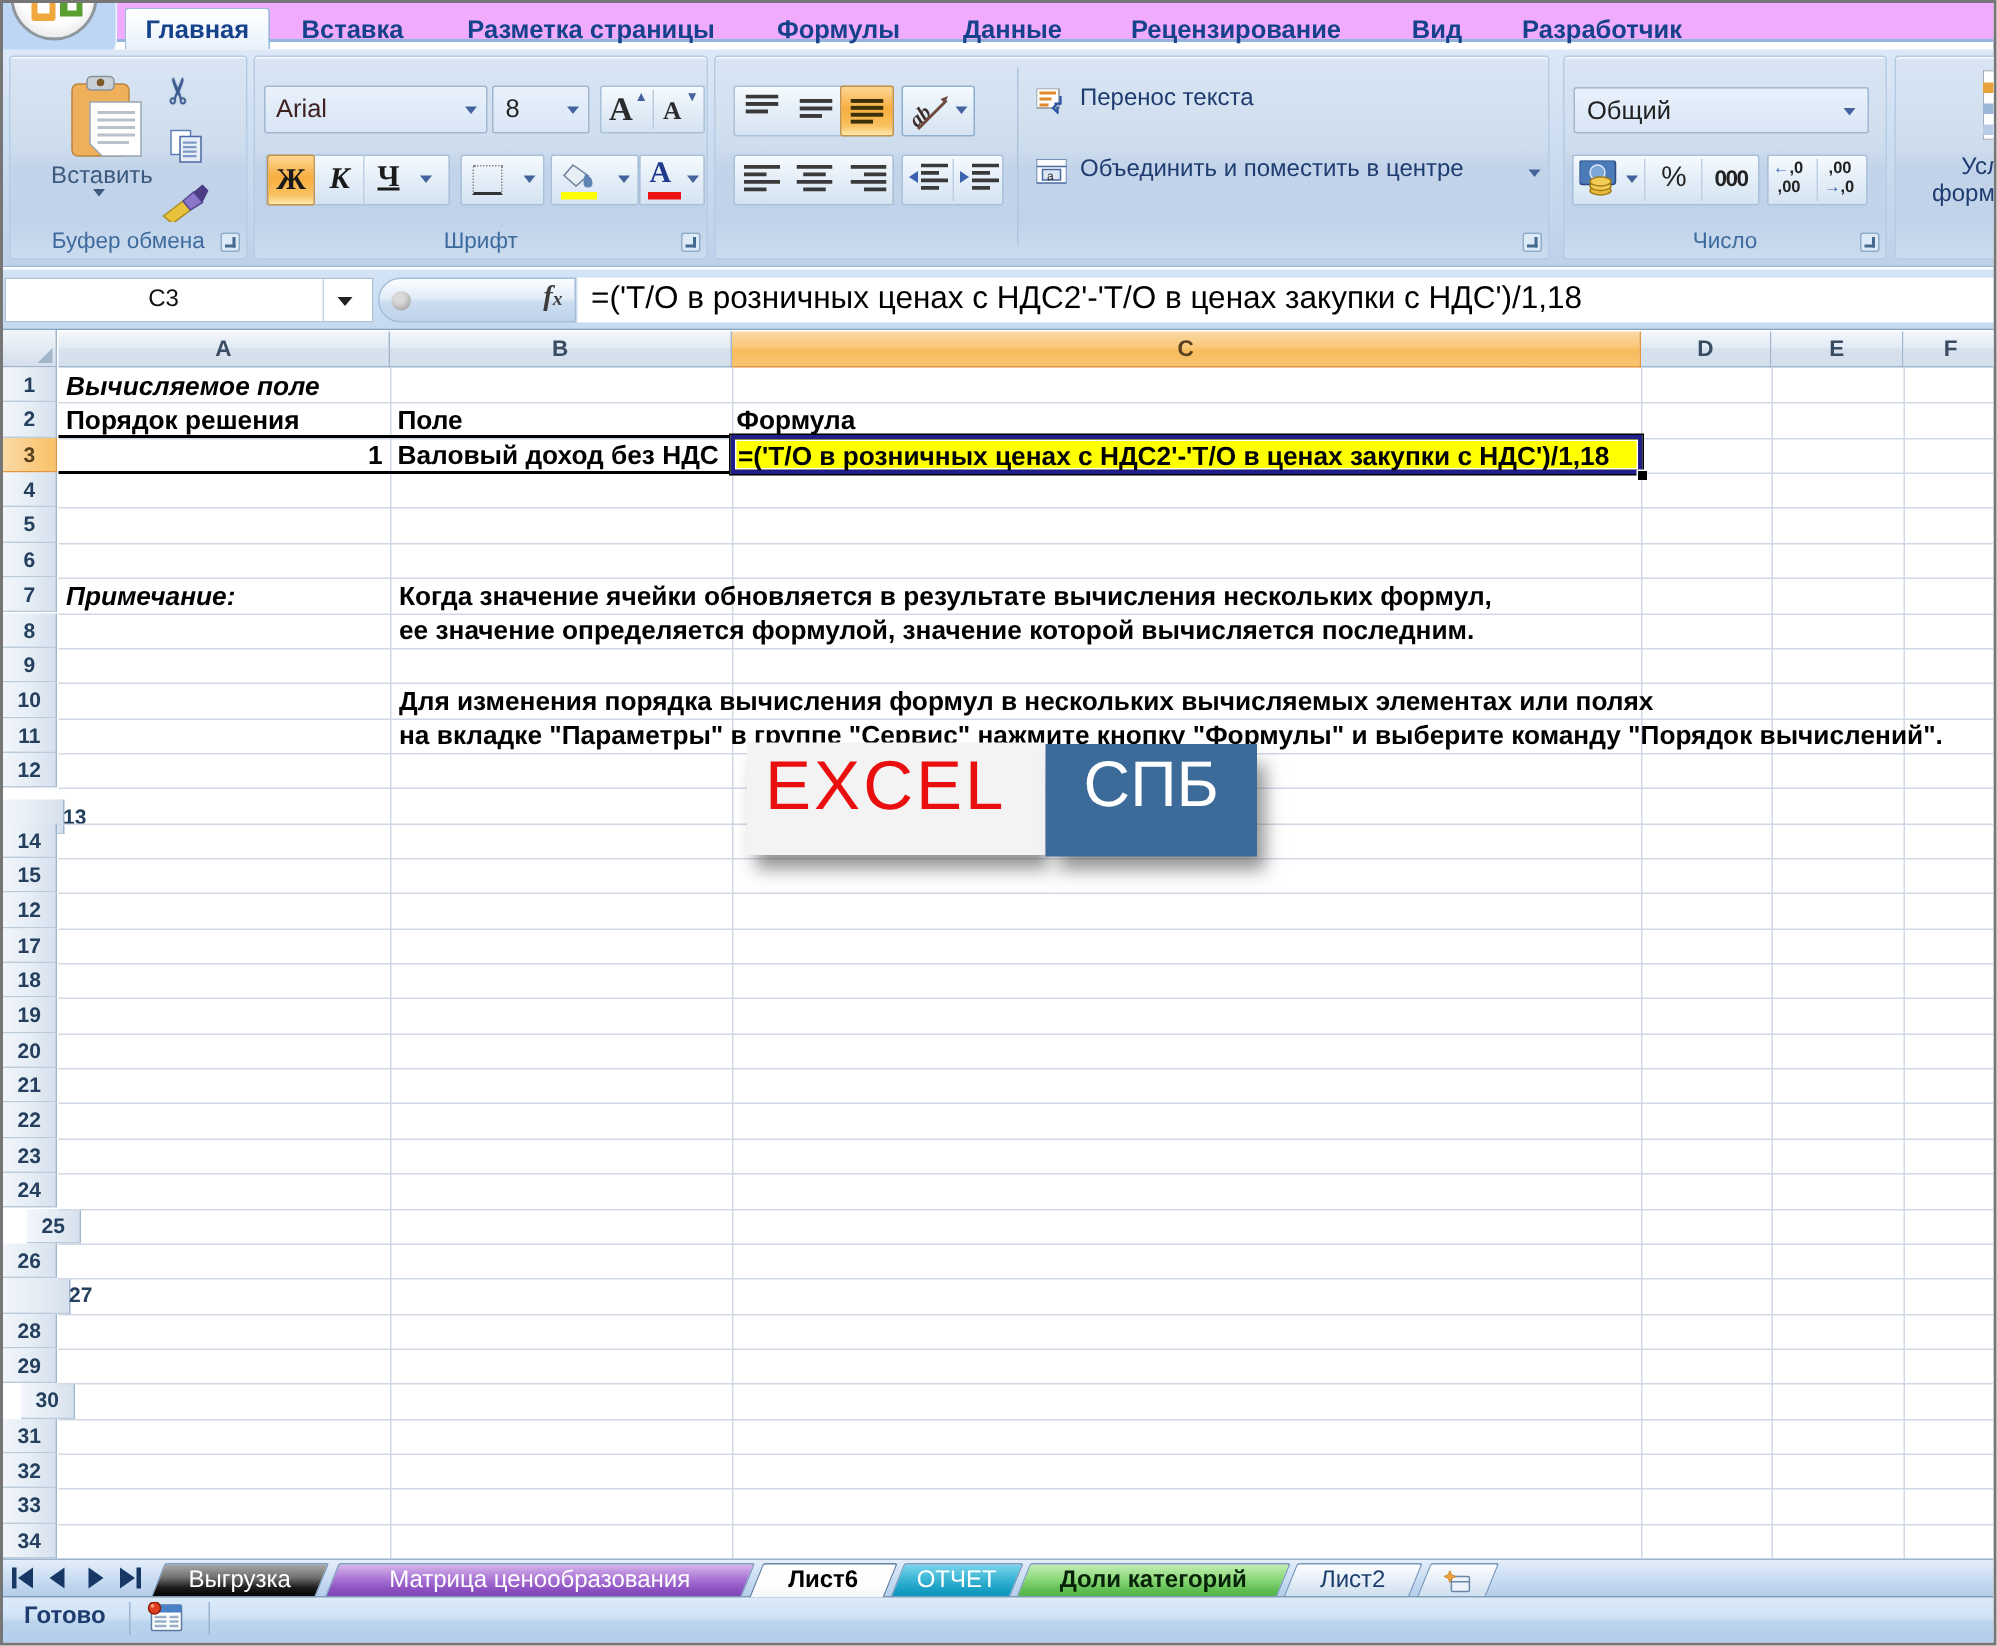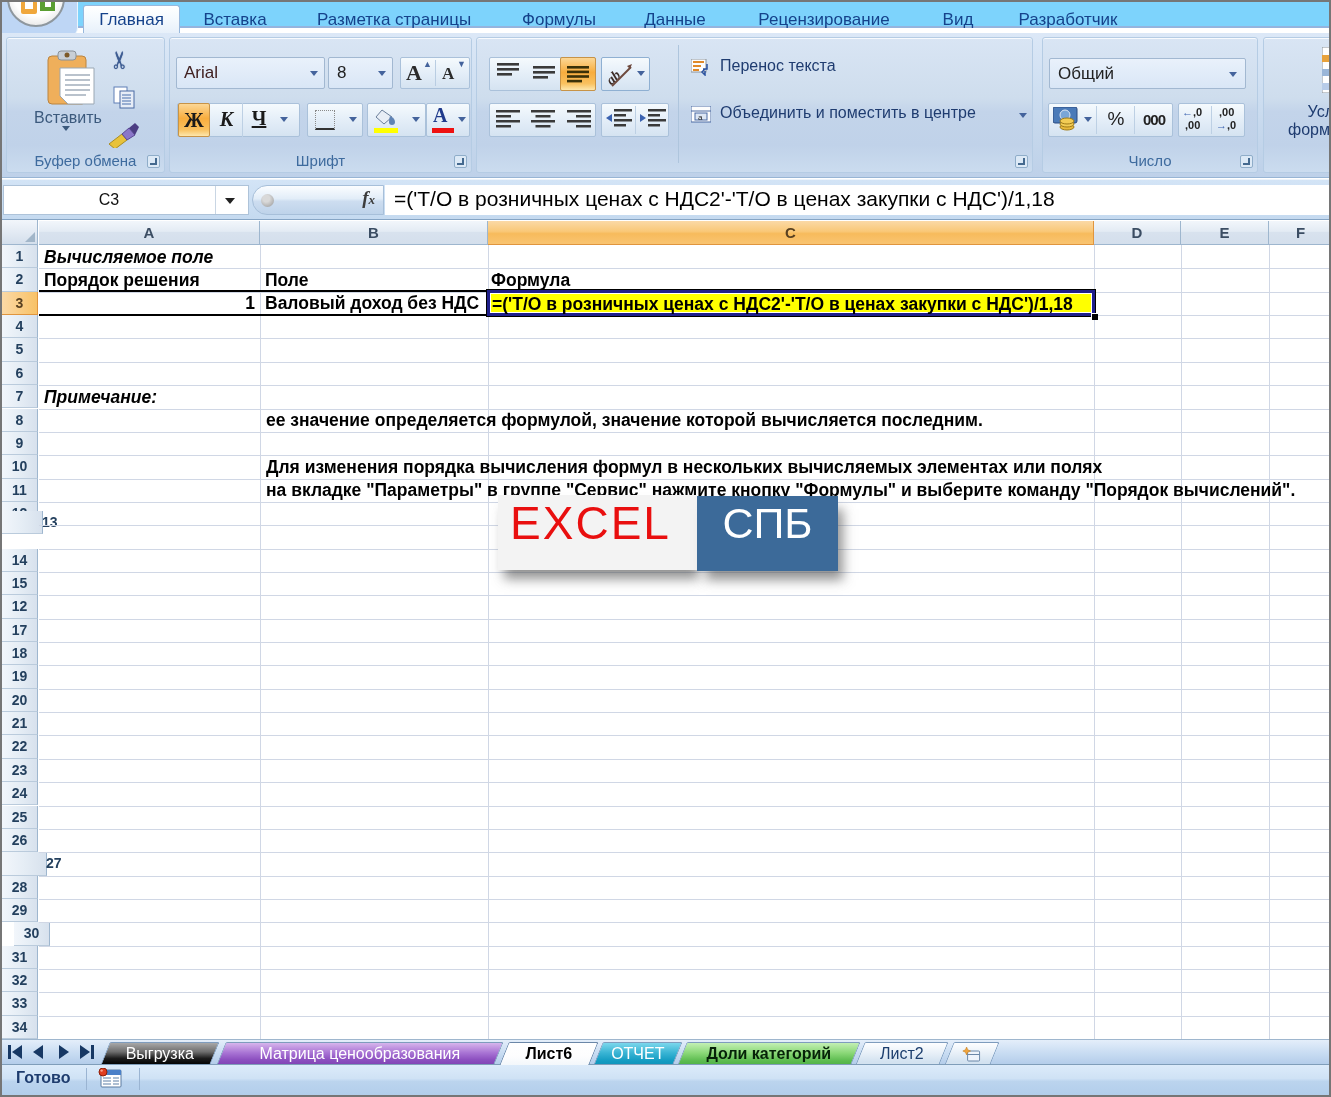--- a/index.html
+++ b/index.html
@@ -2,21 +2,21 @@
 <html lang="ru"><head>
 <meta charset="utf-8">
 <style>
   * { margin:0; padding:0; box-sizing:border-box; }
   html,body { width:1331px; height:1097px; overflow:hidden; }
   body { position:relative; font-family:"Liberation Sans", sans-serif; background:#fff;
          border:2px solid #767676; }
   .abs { position:absolute; }
 
   
-  #tabstrip { left:0; top:0; width:1327px; height:26px; background:#7dd3fc; border-bottom:2px solid #94b4de; }
+  #tabstrip { left:0; top:0; width:1327px; height:26px; background:#f0abfc; border-bottom:2px solid #94b4de;font-weight:bold; }
   #orbpanel { left:0; top:0; width:76px; height:34px; background:#bed6f5; border-radius:0 0 8px 0; border-right:1px solid #eaf5fd;}
   #orb { left:5px; top:-33px; width:58px; height:58px; border-radius:50%;
          background:radial-gradient(circle at 50% 40%, #ffffff 55%, #e8e8e8 80%, #cfd4d8 100%);
          border:2px solid #8e979e; }
   .tabtxt { top:5px; height:26px; line-height:26px; font-size:17px; color:#15428b; text-align:center; }
   #activetab { left:81px; top:3px; width:97px; height:28px;
       background:linear-gradient(180deg,#ffffff 0%,#f5fafe 45%,#e7f0fa 100%);
       border:1px solid #98b8dc; border-bottom:none; border-radius:3px 3px 0 0; }
 
   
@@ -329,33 +329,33 @@
   <div class="rowhead" style="top:71.7px;height:23.35px;line-height:23.35px;background:linear-gradient(90deg,#fbd9a6,#f8c267);border-right:1px solid #e0953e;border-bottom:1px solid #e0953e;font-weight:bold;color:#584020;">3</div>
   <div class="rowhead" style="top:95.1px;height:23.35px;line-height:23.35px;">4</div>
   <div class="rowhead" style="top:118.4px;height:23.35px;line-height:23.35px;">5</div>
   <div class="rowhead" style="top:141.8px;height:23.35px;line-height:23.35px;">6</div>
   <div class="rowhead" style="top:165.1px;height:23.35px;line-height:23.35px;">7</div>
   <div class="rowhead" style="top:188.5px;height:23.35px;line-height:23.35px;">8</div>
   <div class="rowhead" style="top:211.8px;height:23.35px;line-height:23.35px;">9</div>
   <div class="rowhead" style="top:235.2px;height:23.35px;line-height:23.35px;">10</div>
   <div class="rowhead" style="top:258.5px;height:23.35px;line-height:23.35px;">11</div>
   <div class="rowhead" style="top:281.9px;height:23.35px;line-height:23.35px;">12</div>
-  <div class="rowhead" style="top:291px;height:23.35px;line-height:23.35px;padding-left:40px;">13</div>
+  <div class="rowhead" style="top:313px;height:23.35px;line-height:23.35px;padding-left:40px;">13</div>
   <div class="rowhead" style="top:328.6px;height:23.35px;line-height:23.35px;">14</div>
   <div class="rowhead" style="top:351.9px;height:23.35px;line-height:23.35px;">15</div>
   <div class="rowhead" style="top:375.3px;height:23.35px;line-height:23.35px;">12</div>
   <div class="rowhead" style="top:398.6px;height:23.35px;line-height:23.35px;">17</div>
   <div class="rowhead" style="top:422.0px;height:23.35px;line-height:23.35px;">18</div>
   <div class="rowhead" style="top:445.4px;height:23.35px;line-height:23.35px;">19</div>
   <div class="rowhead" style="top:468.7px;height:23.35px;line-height:23.35px;">20</div>
   <div class="rowhead" style="top:492.1px;height:23.35px;line-height:23.35px;">21</div>
   <div class="rowhead" style="top:515.4px;height:23.35px;line-height:23.35px;">22</div>
   <div class="rowhead" style="top:538.8px;height:23.35px;line-height:23.35px;">23</div>
   <div class="rowhead" style="top:562.1px;height:23.35px;line-height:23.35px;">24</div>
-  <div class="rowhead" style="top:585.5px;height:23.35px;line-height:23.35px;">25</div>
+  <div class="rowhead" style="top:585.5px;height:23.35px;line-height:23.35px;margin-left:16px;">25</div>
   <div class="rowhead" style="top:608.8px;height:23.35px;line-height:23.35px;">26</div>
   <div class="rowhead" style="top:632.2px;height:23.35px;line-height:23.35px;padding-left:44px;">27</div>
   <div class="rowhead" style="top:655.5px;height:23.35px;line-height:23.35px;">28</div>
   <div class="rowhead" style="top:678.9px;height:23.35px;line-height:23.35px;">29</div>
   <div class="rowhead" style="top:702.2px;height:23.35px;line-height:23.35px;margin-left:12px;">30</div>
   <div class="rowhead" style="top:725.6px;height:23.35px;line-height:23.35px;">31</div>
   <div class="rowhead" style="top:748.9px;height:23.35px;line-height:23.35px;">32</div>
   <div class="rowhead" style="top:772.3px;height:23.35px;line-height:23.35px;">33</div>
   <div class="rowhead" style="top:795.6px;height:23.35px;line-height:23.35px;">34</div>
   <div class="gvl" style="left:258px;top:25px;height:794px;"></div>
@@ -397,20 +397,21 @@
   <div class="ghl" style="left:37px;top:772.3px;width:1290px;"></div>
   <div class="ghl" style="left:37px;top:795.6px;width:1290px;"></div>
   <div class="ghl" style="left:37px;top:819.0px;width:1290px;"></div>
   <div class="celltxt" style="left:42px;top:26.5px;height:23.35px;line-height:21.35px;font-style:italic;">Вычисляемое поле</div>
   <div class="celltxt" style="left:42px;top:49.9px;height:23.35px;line-height:21.35px;">Порядок решения</div>
   <div class="celltxt" style="left:263px;top:49.9px;height:16px;line-height:21.35px;">Поле</div>
   <div class="celltxt" style="left:489px;top:49.9px;height:23.35px;line-height:21.35px;">Формула</div>
   <div class="celltxt" style="left:37px;top:73.2px;height:23.35px;line-height:21.35px;width:216px;text-align:right;">1</div>
   <div class="celltxt" style="left:263px;top:73.2px;height:23.35px;line-height:21.35px;">Валовый доход без НДС</div>
   <div class="celltxt" style="left:42px;top:166.6px;height:23.35px;line-height:21.35px;font-style:italic;">Примечание:</div>
+  <div class="celltxt" style="left:264px;top:166.6px;height:23.35px;line-height:21.35px;">Когда значение ячейки обновляется в результате вычисления нескольких формул,</div>
   <div class="celltxt" style="left:264px;top:190.0px;height:23.35px;line-height:21.35px;">ее значение определяется формулой, значение которой вычисляется последним.</div>
   <div class="celltxt" style="left:264px;top:236.7px;height:23.35px;line-height:21.35px;">Для изменения порядка вычисления формул в нескольких вычисляемых элементах или полях</div>
   <div class="celltxt" style="left:264px;top:260.0px;height:23.35px;line-height:21.35px;">на вкладке "Параметры" в группе "Сервис" нажмите кнопку "Формулы" и выберите команду "Порядок вычислений".</div>
   <div class="abs" style="left:37px;top:69.9px;width:449px;height:2px;background:#000;"></div>
   <div class="abs" style="left:37px;top:94.3px;width:449px;height:1.5px;background:#000;"></div>
   <div class="abs" style="left:485px;top:69.7px;width:608px;height:26.5px;border:3px solid #201f8a;background:#ffff00;box-shadow:0 0 0 1px #000, inset 0 0 0 1px #fff;">
       <div style="position:absolute;left:2px;top:1px;font-size:17.5px;font-weight:bold;color:#000;line-height:21px;white-space:nowrap;">=('Т/О в розничных ценах с НДС2'-'Т/О в ценах закупки с НДС')/1,18</div>
     </div>
   <div class="abs" style="left:1089px;top:93px;width:7px;height:7px;background:#fff;"></div>
   <div class="abs" style="left:1090px;top:94px;width:6px;height:6px;background:#000;"></div>

